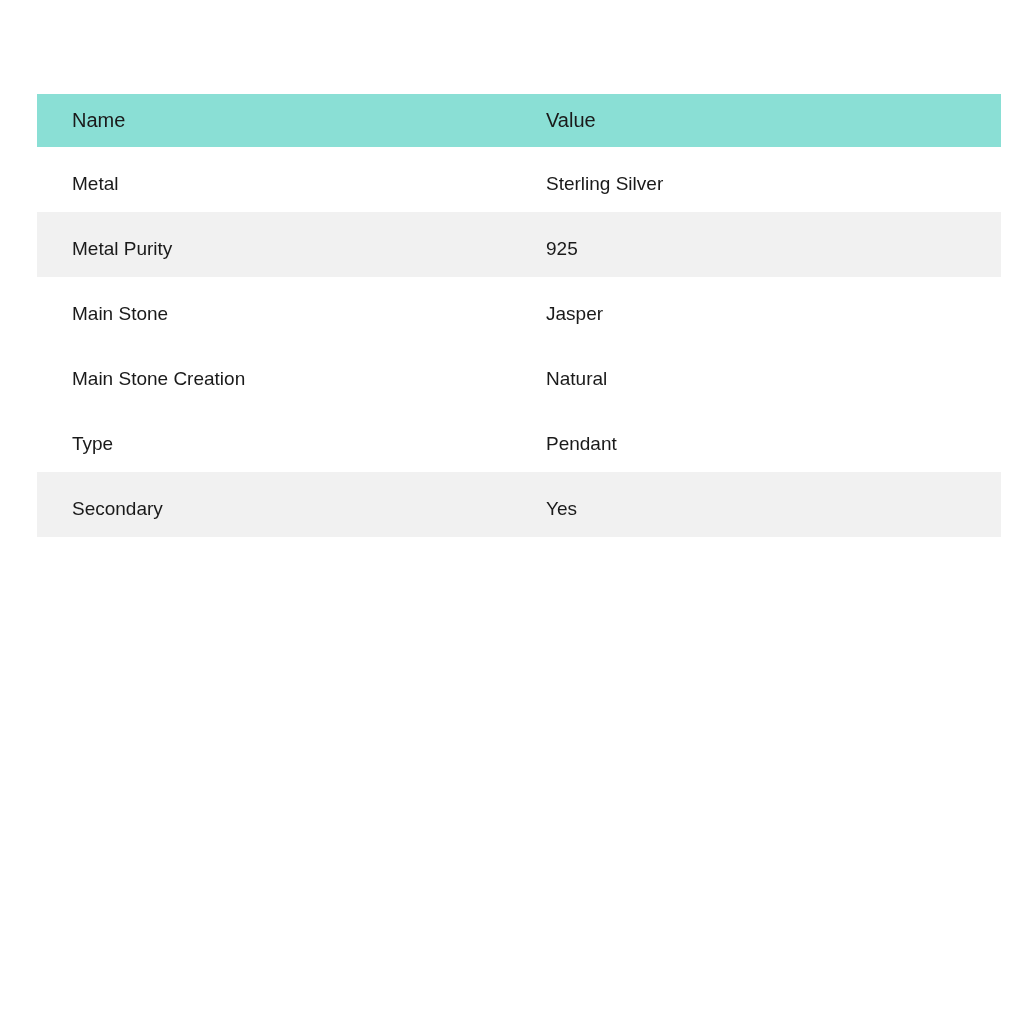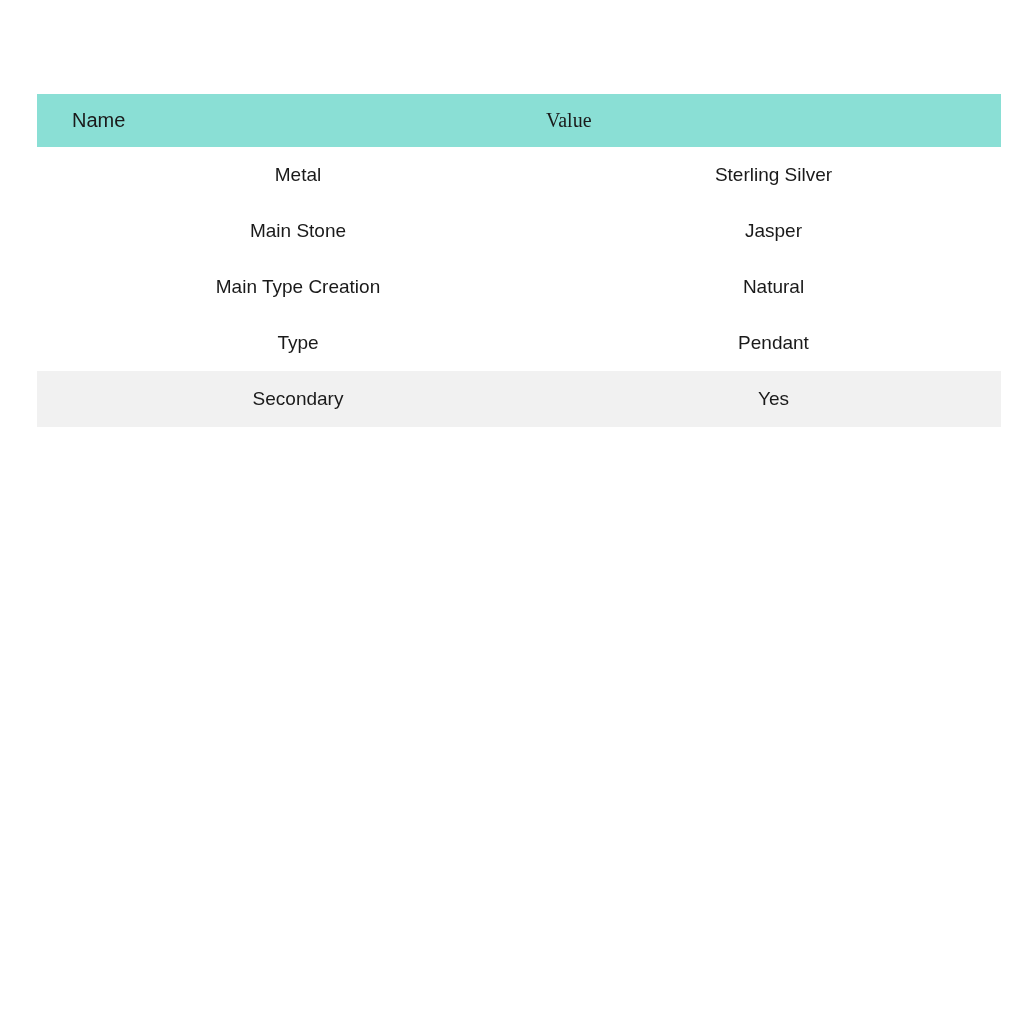--- a/index.html
+++ b/index.html
@@ -34,30 +34,28 @@
     color: #1a1a1a;
     font-size: 20px;
     font-weight: 400;
     text-align: left;
     padding: 15px 0 15px 35px;
     border: none;
     height: 22px;
   }
   .spec-table thead th.value-head {
     padding-left: 22px;
-    font-family: Liberation Serif, serif;
   }
   .spec-table tbody td {
     font-size: 19px;
     color: #1a1a1a;
     font-weight: 400;
-    padding: 17px 0 17px 35px;
+    padding: 26px 0 17px 35px;
     border: none;
     vertical-align: middle;
-    text-align: center;
   }
   .spec-table tbody td.value-cell {
     padding-left: 22px;
   }
   .spec-table tbody tr.odd-row td {
     background: #ffffff;
   }
   .spec-table tbody tr.even-row td {
     background: #f1f1f1;
   }
@@ -75,26 +73,30 @@
       <tr>
         <th class="name-head">Name</th>
         <th class="value-head">Value</th>
       </tr>
     </thead>
     <tbody>
       <tr class="odd-row">
         <td class="name-cell">Metal</td>
         <td class="value-cell">Sterling Silver</td>
       </tr>
+      <tr class="even-row">
+        <td class="name-cell">Metal Purity</td>
+        <td class="value-cell">925</td>
+      </tr>
       <tr class="odd-row">
         <td class="name-cell">Main Stone</td>
         <td class="value-cell">Jasper</td>
       </tr>
       <tr class="odd-row">
-        <td class="name-cell">Main Type Creation</td>
+        <td class="name-cell">Main Stone Creation</td>
         <td class="value-cell">Natural</td>
       </tr>
       <tr class="odd-row">
         <td class="name-cell">Type</td>
         <td class="value-cell">Pendant</td>
       </tr>
       <tr class="even-row">
         <td class="name-cell">Secondary</td>
         <td class="value-cell">Yes</td>
       </tr>

